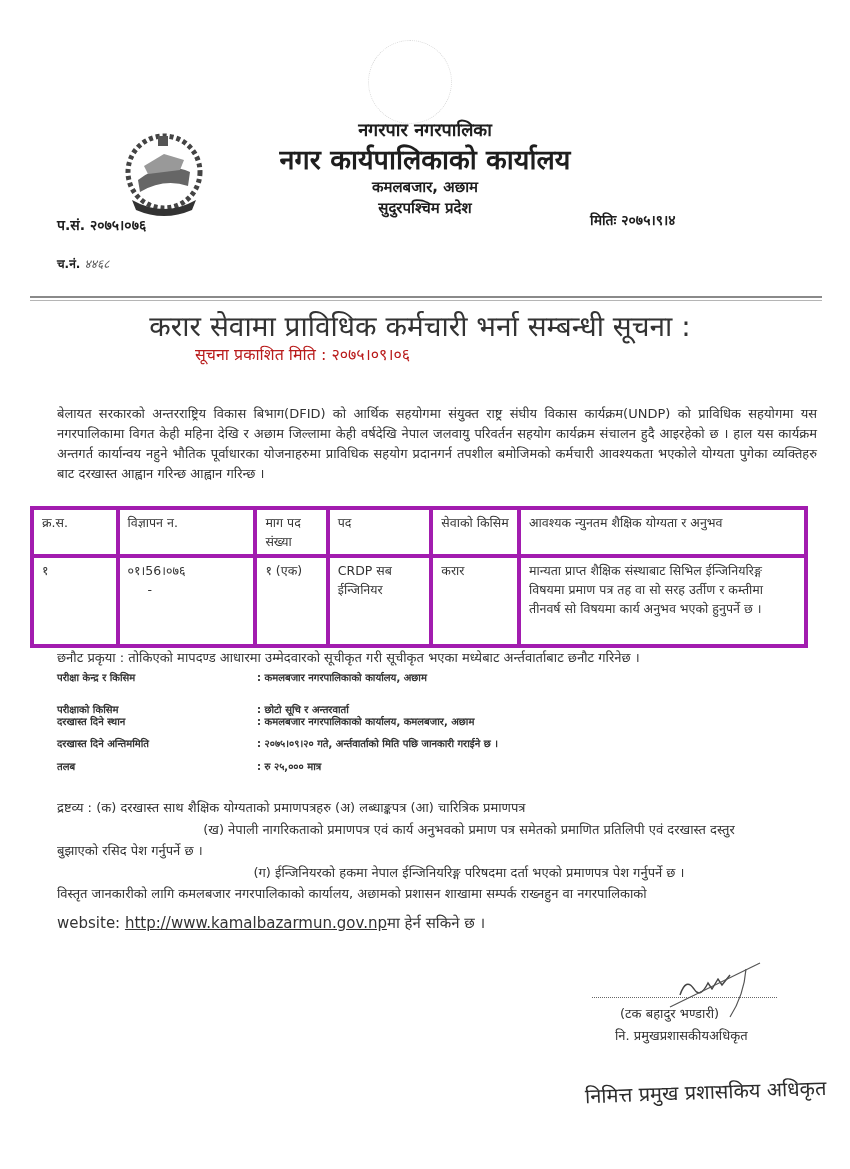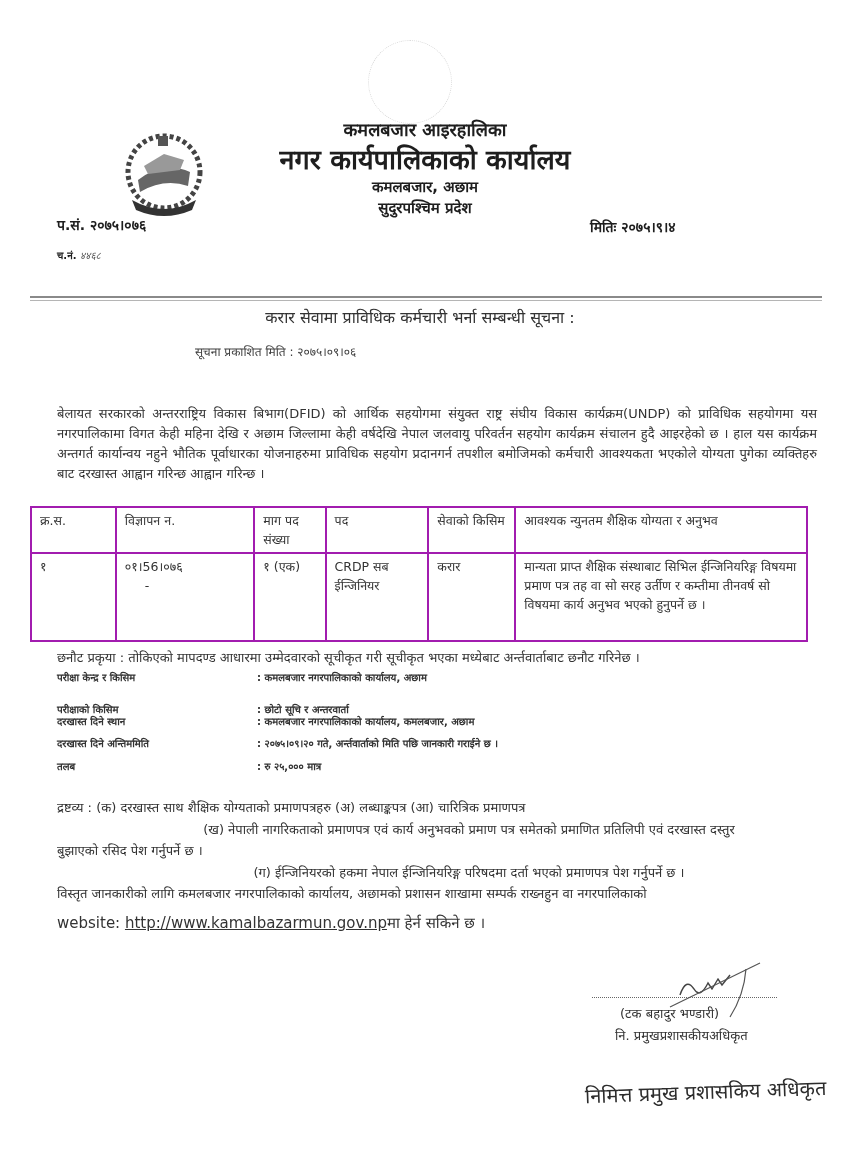--- a/index.html
+++ b/index.html
@@ -12,37 +12,37 @@
     left: 368px; top: 40px; width: 82px; height: 82px; border-radius: 50%;
     border: 1px dotted #c8c8c8; opacity: 0.7;
   }
   .emblem { left: 118px; top: 130px; width: 92px; height: 90px; }
   .hdr { text-align: center; font-weight: bold; color: #1e1e1e; width: 400px; }
   .hdr1 { left: 225px; top: 117px; font-size: 18px; }
   .hdr2 { left: 205px; top: 140px; font-size: 27px; width: 440px; }
   .hdr3 { left: 225px; top: 176px; font-size: 15px; }
   .hdr4 { left: 225px; top: 197px; font-size: 15px; }
   .refno { left: 57px; top: 215px; font-size: 14px; font-weight: bold; color: #1e1e1e; }
-  .refno2 { left: 57px; top: 248px; font-size: 10px; font-weight: bold; color: #1e1e1e; }
+  .refno2 { left: 57px; top: 255px; font-size: 12px; font-weight: bold; color: #1e1e1e; }
   .refno2 .hand { font-family: "DejaVu Serif", serif; font-weight: normal; font-style: italic; color: #555; }
-  .date { left: 590px; top: 217px; font-size: 14px; font-weight: bold; color: #1e1e1e; }
+  .date { left: 590px; top: 210px; font-size: 14px; font-weight: bold; color: #1e1e1e; }
   .rule1 { left: 30px; top: 296px; width: 792px; height: 2px; background: #8a8a8a; }
   .rule2 { left: 30px; top: 300px; width: 792px; height: 1px; background: #b5b5b5; }
-  .title { left: 70px; top: 306px; width: 700px; text-align: center; font-size: 16px; color: #333; }
-  .subtitle { left: 195px; top: 343px; font-size: 12px; color: #404040; }
+  .title { left: 70px; top: 306px; width: 700px; text-align: center; font-size: 28px; color: #333; }
+  .subtitle { left: 195px; top: 343px; font-size: 16px; color: #b91c1c; }
   .para {
     left: 57px; top: 404px; width: 760px; font-size: 13px; line-height: 20px;
     text-align: justify; color: #333;
   }
   table.posts {
     position: absolute; left: 30px; top: 506px; width: 778px;
     border-collapse: collapse; font-size: 12.5px; color: #333;
   }
   table.posts td, table.posts th {
-    border: 2px solid #a21caf; vertical-align: top; padding: 3px 8px; font-weight: normal; text-align: left;
+    border: 4px solid #a21caf; vertical-align: top; padding: 3px 8px; font-weight: normal; text-align: left;
     line-height: 19px;
   }
   table.posts thead th { height: 36px; }
   table.posts tbody td { height: 80px; }
   .c1 { width: 68px; } .c2 { width: 123px; } .c3 { width: 54px; } .c4 { width: 86px; }
   .c5 { width: 70px; } .c6 { width: 280px; }
   .selection { left: 57px; top: 648px; font-size: 13px; color: #333; width: 770px; }
   .kv { left: 57px; font-size: 10px; color: #333; width: 760px; font-weight: bold; }
   .kv .k { display: inline-block; width: 200px; }
   .notes { left: 57px; top: 797px; width: 770px; font-size: 13px; line-height: 21.5px; color: #333; }
@@ -63,21 +63,21 @@
 <div class="abs emblem">
   <svg width="92" height="90" viewBox="0 0 92 90">
     <circle cx="46" cy="42" r="36" fill="none" stroke="#444" stroke-width="5" stroke-dasharray="4 3"></circle>
     <path d="M20 50 Q46 30 72 42 L70 56 Q46 48 22 62 Z" fill="#666"></path>
     <path d="M26 36 L46 24 L66 30 L62 40 L30 44 Z" fill="#999"></path>
     <rect x="40" y="6" width="10" height="10" fill="#555"></rect>
     <path d="M14 70 Q46 88 78 70 L74 80 Q46 92 18 80 Z" fill="#333"></path>
   </svg>
 </div>
 
-<div class="abs hdr hdr1">कमलबजार आइरहालिका</div>
+<div class="abs hdr hdr1">नगरपार नगरपालिका</div>
 <div class="abs hdr hdr2">नगर कार्यपालिकाको कार्यालय</div>
 <div class="abs hdr hdr3">कमलबजार, अछाम</div>
 <div class="abs hdr hdr4">सुदुरपश्चिम प्रदेश</div>
 
 <div class="abs refno">
   <span>प.सं.</span>
   <span>२०७५।०७६</span>
 </div>
 <div class="abs refno2">
   <span>च.नं.</span>

